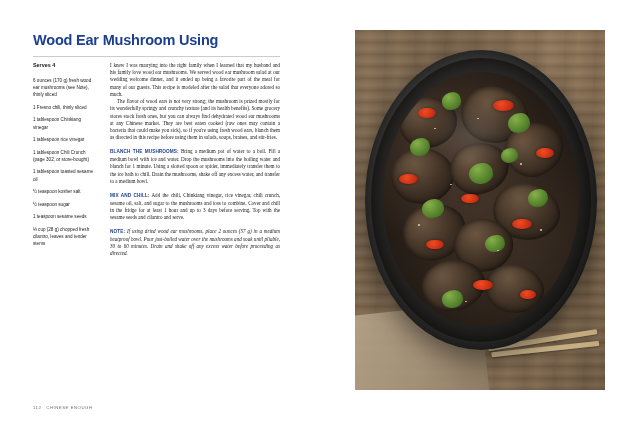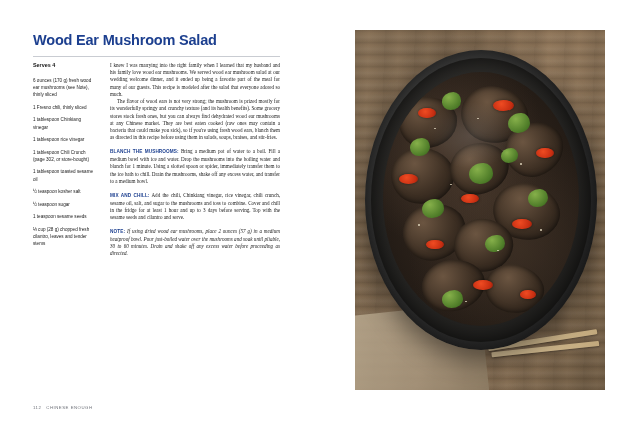--- a/index.html
+++ b/index.html
@@ -255,21 +255,21 @@
     pointer-events: none;
   }
 </style>
 </head>
 <body>
 
 <div class="page">
 
   <div class="left-page">
 
-    <h1 class="recipe-title">Wood Ear Mushroom Salad</h1>
+    <h1 class="recipe-title">Wood Ear Mushroom Using</h1>
     <div class="title-rule"></div>
 
     <div class="sidebar">
       <div class="serves">Serves 4</div>
       <ul class="ing-list">
         <li>6 ounces (170 g) fresh wood ear mushrooms (see Note), thinly sliced</li>
         <li>1 Fresno chili, thinly sliced</li>
         <li>1 tablespoon Chinkiang vinegar</li>
         <li>1 tablespoon rice vinegar</li>
         <li>1 tablespoon Chili Crunch (page 302, or store-bought)</li>

